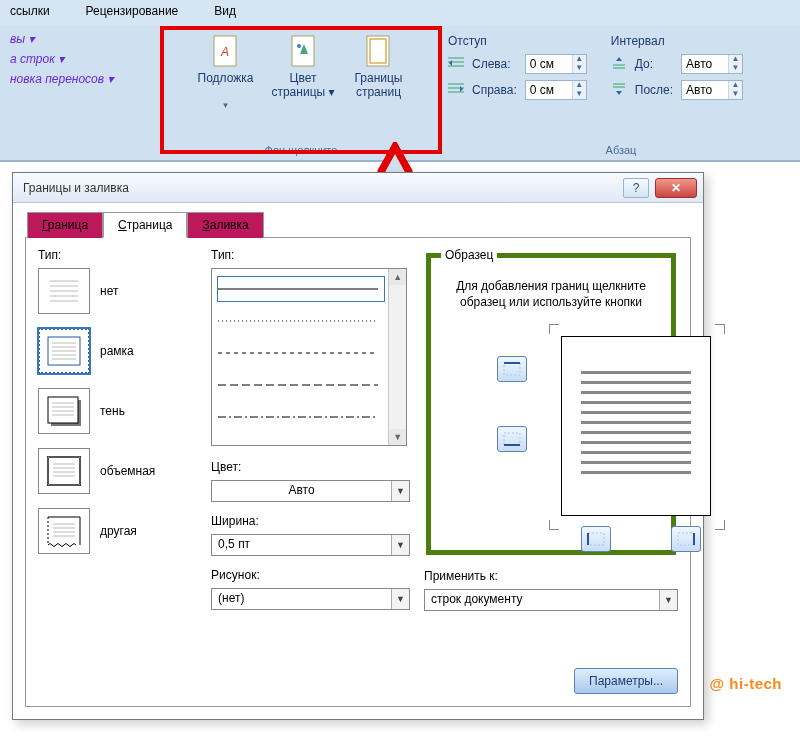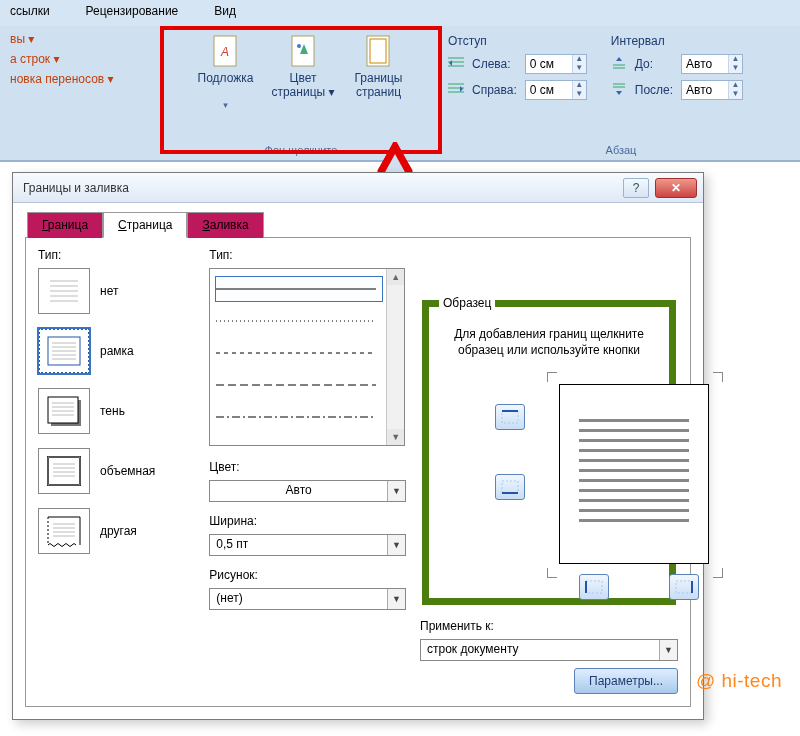--- a/index.html
+++ b/index.html
@@ -4,21 +4,21 @@
 <style>
   * { box-sizing: border-box; font-family: "Segoe UI", Tahoma, sans-serif; font-size: 12px; }
   body { margin: 0; background: #fff; width: 800px; height: 736px; overflow: hidden; }
   .ribbon-tabs { height: 26px; background: #d6e5f3; display: flex; align-items: flex-start; padding-left: 4px; gap: 24px; color: #000000; }
   .ribbon-tabs span { padding: 4px 6px; }
   .ribbon { height: 136px; background: #cfe0f1; border-bottom: 2px solid #9ab3d0; display: flex; position: relative; }
   .rgroup { border-right: 0px solid #b8cde4; padding: 4px 6px 2px 6px; display: flex; flex-direction: column; justify-content: space-between; }
   .rgroup .body { display: flex; gap: 2px; align-items: flex-start; height: 100px; }
   .rgroup .caption { text-align: center; color: #4a6a9a; font-size: 11px; padding-bottom: 2px; }
   .rb-btn-stack { display: flex; flex-direction: column; gap: 2px; }
-  .rb-small { display: flex; gap: 4px; padding: 2px 4px; color: #c2410c; }
+  .rb-small { display: flex; gap: 4px; padding: 2px 4px; color: #6d28d9; font-style: italic; }
   .rb-big { display: flex; flex-direction: column; align-items: center; justify-content: flex-start; padding: 4px 6px; min-width: 64px; text-align: center; color: #1f3b6f; line-height: 1.15; }
   .rb-big .ico { width: 34px; height: 34px; margin-bottom: 4px; }
   .spin { display: inline-flex; align-items: center; border: 1px solid #9ab3d0; background: #fff; height: 20px; }
   .spin input { border: none; width: 46px; padding: 0 4px; font-size: 12px; outline: none; }
   .spin .arrs { width: 14px; display: flex; flex-direction: column; border-left: 1px solid #c6d6ea; }
   .spin .arrs span { height: 9px; line-height: 7px; font-size: 8px; text-align: center; color: #4a6a9a; background: #eaf1fb; }
   .grid2 { display: grid; grid-template-columns: auto auto auto; gap: 6px 8px; align-items: center; }
   .grid2 .lbl { color: #1f3b6f; }
   .red-box { position: absolute; border: 4px solid #e30000; pointer-events: none; }
   .red-arrow { position: absolute; pointer-events: none; }
@@ -51,39 +51,39 @@
   .style-list { border: 1px solid #888; width: 196px; height: 178px; position: relative; background: #fff; }
   .style-list .track { position: absolute; right: 0; top: 0; bottom: 0; width: 18px; background: #f1f1f1; border-left:1px solid #c8c8c8; display:flex; flex-direction:column; justify-content:space-between; }
   .style-list .track span { height:16px; display:flex;align-items:center;justify-content:center; color:#666; font-size:9px; background:#e8e8e8; }
   .style-item { margin: 8px 22px 0 6px; height: 24px; display:flex; align-items:center; }
   .style-item.sel { outline: 1px solid #3a74c4; background: #eaf1fb22; }
 
   .combo { display: flex; border: 1px solid #888; height: 22px; background:#fff; }
   .combo .val { flex:1; padding: 2px 6px; }
   .combo .arr { width: 18px; border-left:1px solid #aaa; display:flex; align-items:center; justify-content:center; background:#f3f3f3; font-size:9px; color:#444; }
 
-  fieldset.preview { border:7px solid #4d7c0f; padding: 10px 10px 14px 10px; position:relative;margin-top:48px; }
+  fieldset.preview { border:5px solid #4d7c0f; padding: 10px 10px 14px 10px; position:relative; }
   fieldset.preview legend { padding: 0 4px; }
   .preview-hint { text-align:center; margin: 6px auto 16px auto; width: 220px; line-height:1.35; }
   .preview-area { position:relative; height: 210px; }
   .page-rect { position:absolute; left: 120px; top: 10px; width: 150px; height: 180px; border:1px solid #000; background:#fff; display:flex; align-items:center; justify-content:center; }
   .text-block { width:110px; height:110px; background: repeating-linear-gradient(#888, #888 3px, transparent 3px, transparent 10px); }
   .corner { position:absolute; width:10px; height:10px; }
   .corner.tl { left:108px; top:-2px; border-left:1px solid #888; border-top:1px solid #888; }
   .corner.tr { left:274px; top:-2px; border-right:1px solid #888; border-top:1px solid #888; }
   .corner.bl { left:108px; top:194px; border-left:1px solid #888; border-bottom:1px solid #888; }
   .corner.br { left:274px; top:194px; border-right:1px solid #888; border-bottom:1px solid #888; }
   .pv-btn { position:absolute; width:30px; height:26px; border:1px solid #5a84b8; border-radius:3px;
     background: linear-gradient(#f1f7ff,#c9ddf3); display:flex; align-items:center; justify-content:center; }
   .pv-btn svg { display:block; }
 
   .apply-row { margin-top: 14px; }
   .params-btn { position:absolute; right:0; bottom:-4px; height:26px; padding:0 14px; border:1px solid #5a84b8; border-radius:3px;
     background: linear-gradient(#dfeeff,#a9c9ec); color:#1f3b6f; }
-  .watermark { position: fixed; right: 18px; bottom: 44px; color: #ff7b00; font-weight: normal; font-size: 19px; opacity: .9; letter-spacing: .5px; }
+  .watermark { position: fixed; right: 18px; bottom: 44px; color: #ff7b00; font-weight: bold; font-size: 15px; opacity: .9; letter-spacing: .5px; }
 </style>
 </head>
 <body>
 
 <div class="ribbon-tabs">
   <span>ссылки</span>
   <span>Рецензирование</span>
   <span>Вид</span>
 </div>
 

